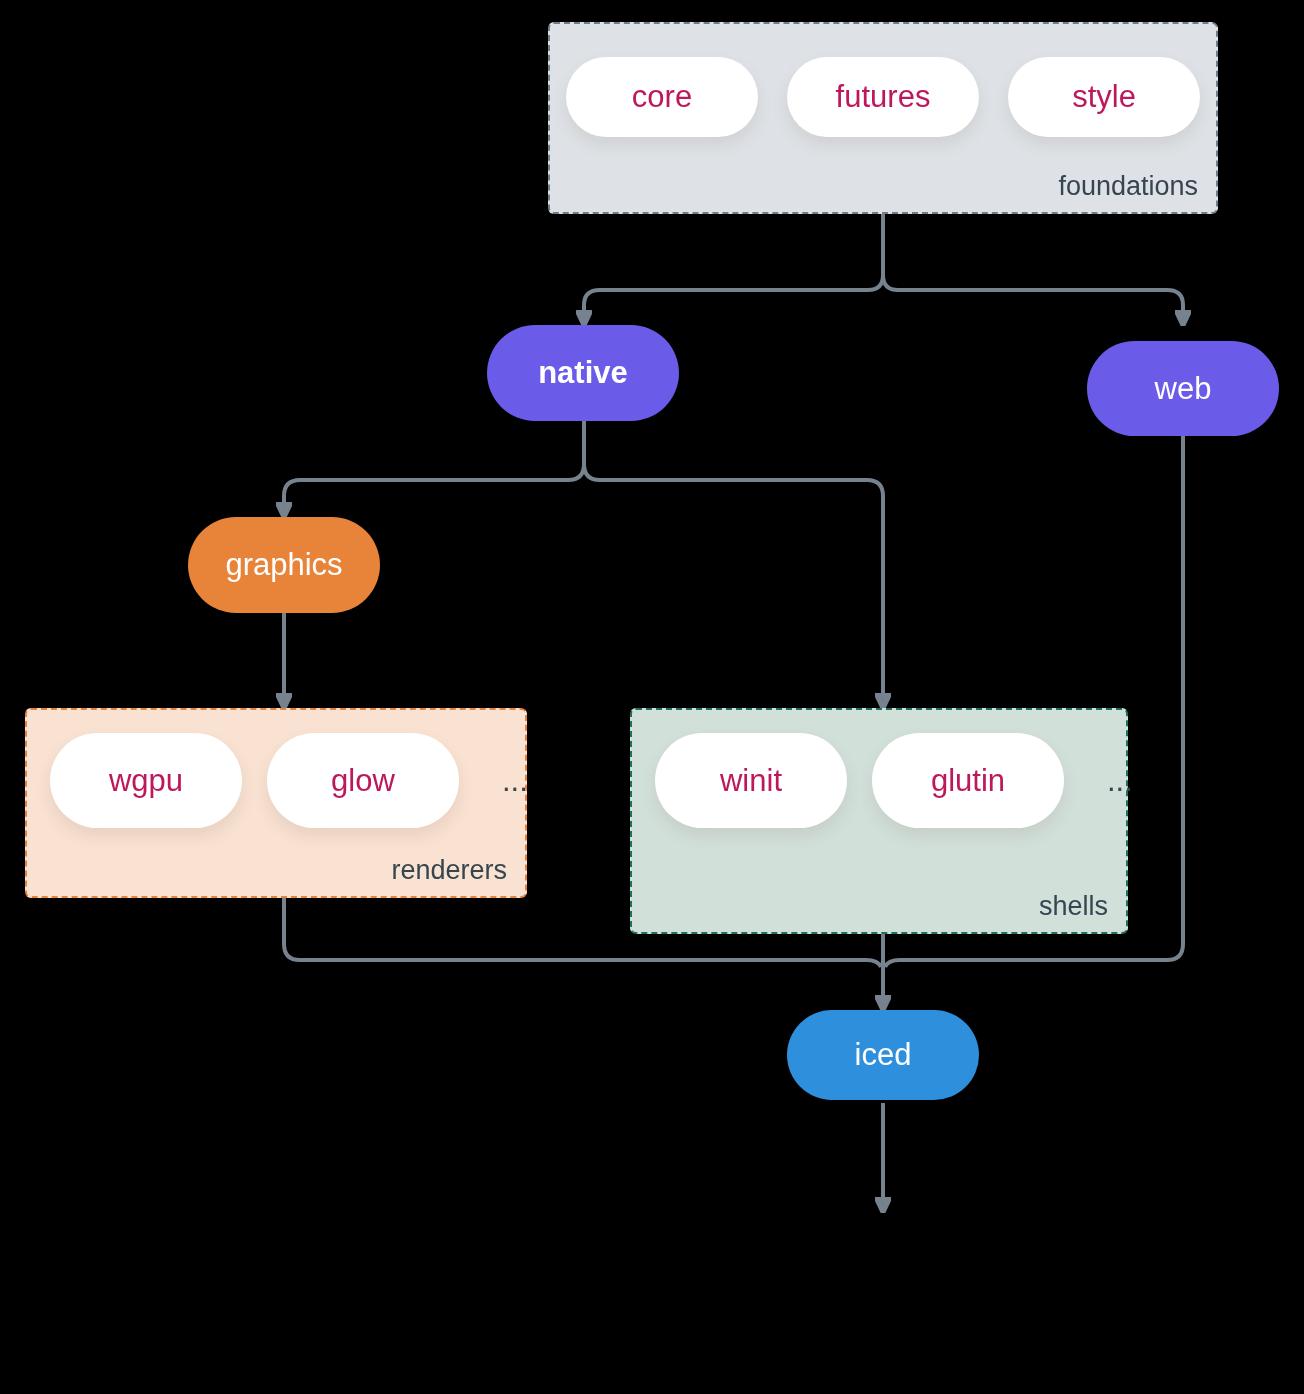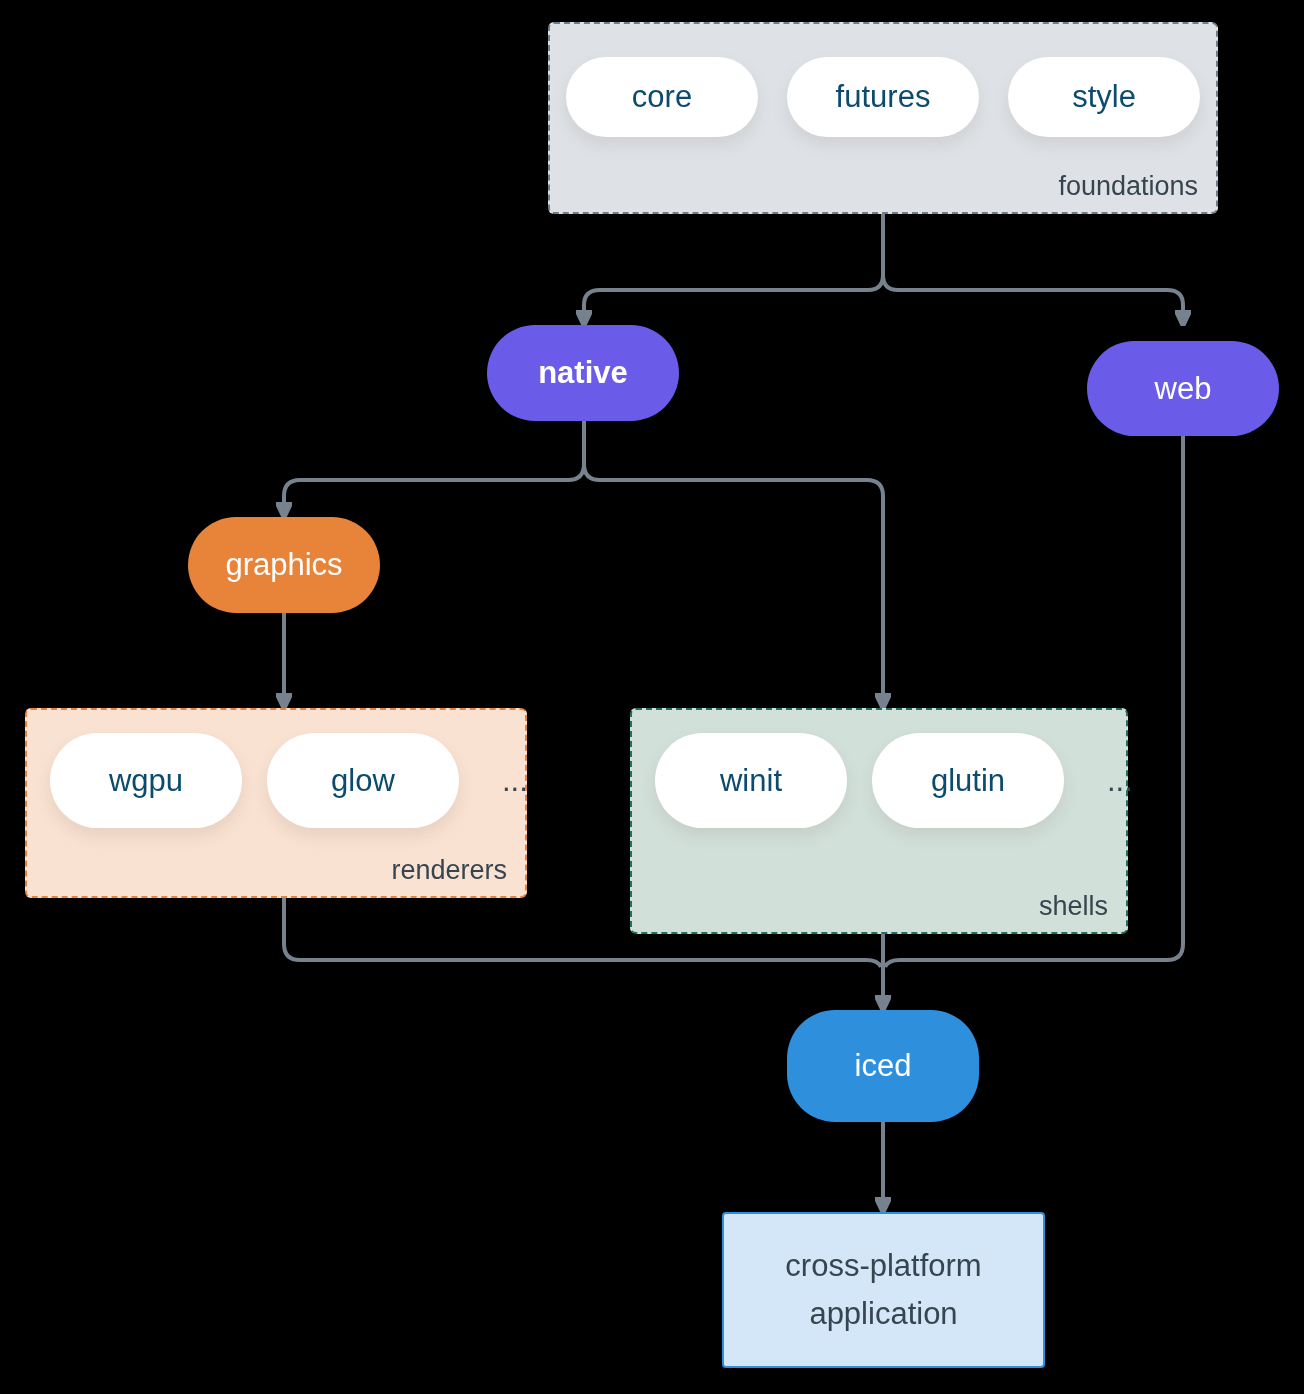--- a/index.html
+++ b/index.html
@@ -32,33 +32,33 @@
     height: 95px;
     border-radius: 48px;
     display: flex;
     align-items: center;
     justify-content: center;
     font-size: 31px;
     flex: 0 0 auto;
   }
   .pill.white {
     background: #ffffff;
-    color: #0c4a6e;
+    color: #be185d;
     box-shadow: 0 8px 16px rgba(90, 60, 40, 0.10);
   }
   .pill.small { height: 80px; border-radius: 40px; }
 
   .node {
     position: absolute;
     color: #ffffff;
   }
   .node-native   { left: 487px;  top: 325px;  background: #6a5ce8; height: 96px; font-weight: bold; }
   .node-web      { left: 1087px; top: 325px;  background: #6a5ce8; margin-top: 16px; }
   .node-graphics { left: 188px;  top: 517px;  background: #e8833a; height: 96px; }
-  .node-iced     { left: 787px;  top: 1010px; background: #2e8fdd; height: 112px; }
+  .node-iced     { left: 787px;  top: 1010px; background: #2e8fdd; height: 90px; }
 
   .foundations {
     left: 548px; top: 22px; width: 670px; height: 192px;
     background: #dee2e6;
     border: 2px dashed #707e8a;
     display: flex;
     gap: 29px;
     justify-content: center;
     align-items: flex-start;
     padding-top: 33px;
@@ -152,15 +152,14 @@
     <div class="box-pills">
       <div class="pill white">winit</div>
       <div class="pill white">glutin</div>
       <div class="ellipsis">...</div>
     </div>
     <div class="group-label">shells</div>
   </div>
 
   <div class="pill node node-iced">iced</div>
 
-  <div class="application">cross-platform application</div>
 
 </div>
 
 </body></html>

